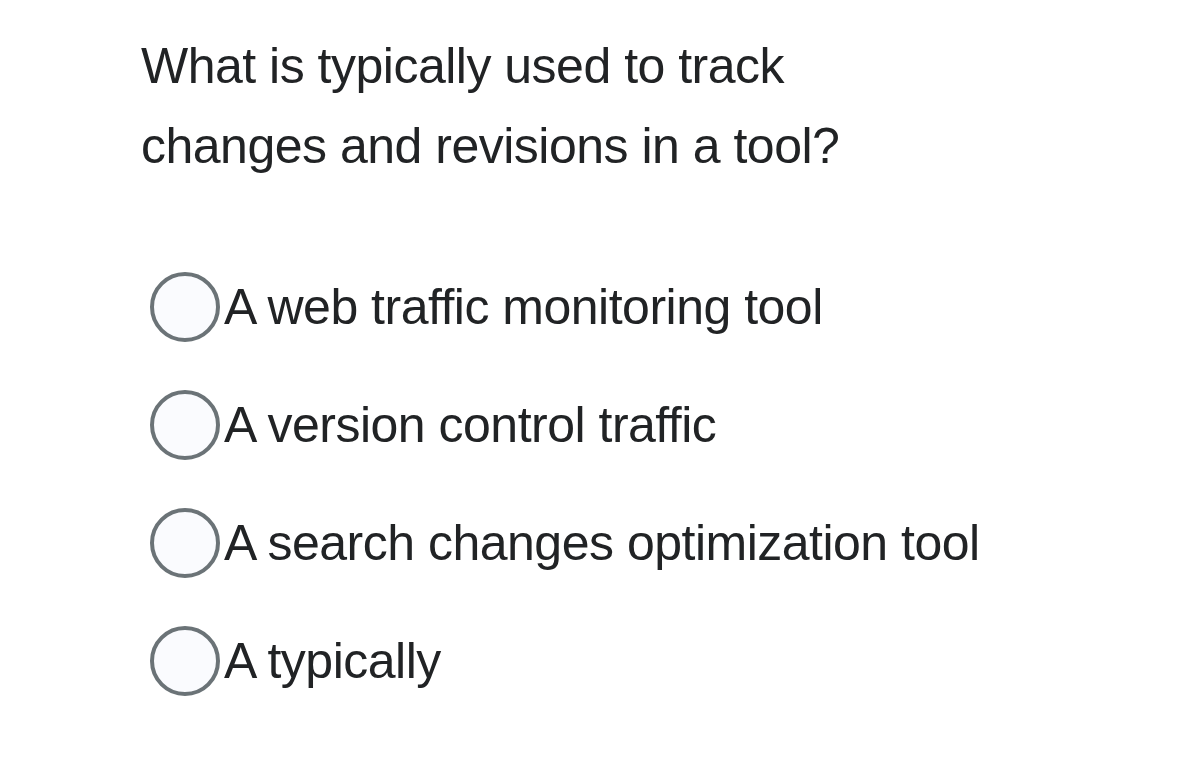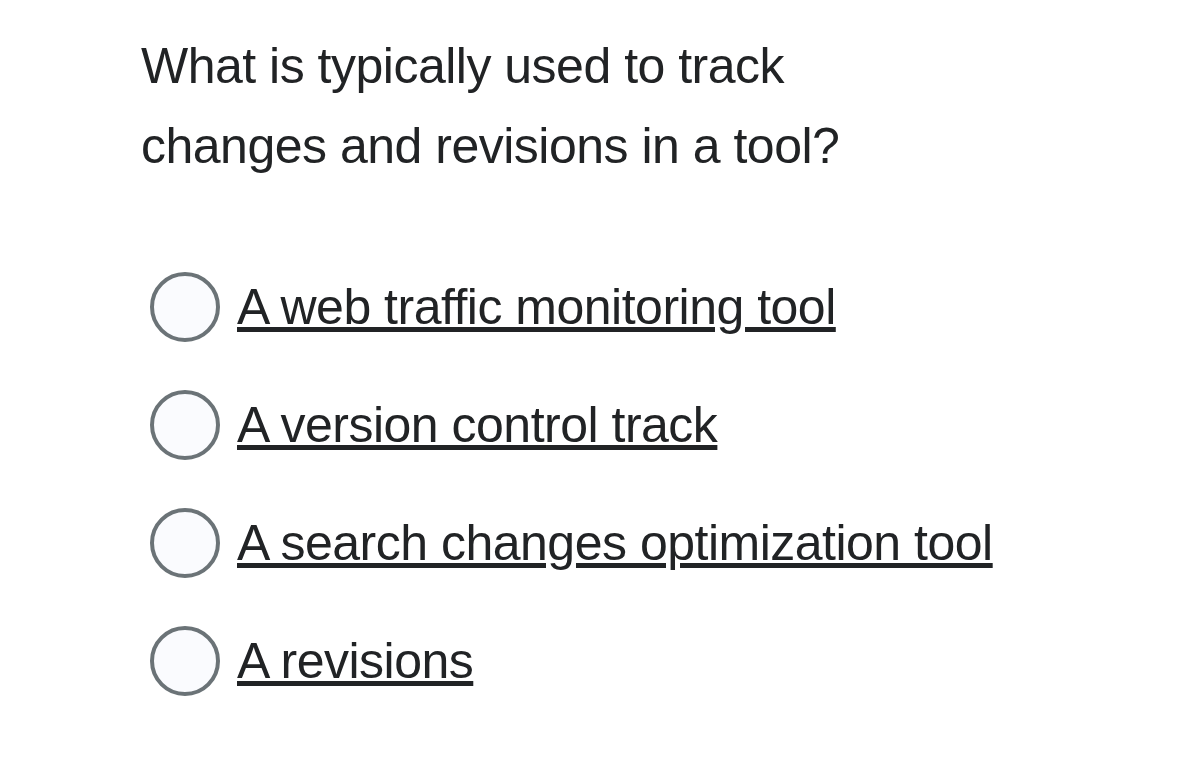--- a/index.html
+++ b/index.html
@@ -29,23 +29,22 @@
   .options {
     margin-top: 86px;
     margin-left: 9px;
     display: flex;
     flex-direction: column;
     gap: 48px;
   }
   .option {
     display: flex;
     align-items: flex-start;
-    gap: 17px;
+    gap: 4px;
     cursor: pointer;
-    text-decoration: underline;
   }
   .radio {
     box-sizing: content-box;
     width: 62px;
     height: 62px;
     flex: none;
     border: 4px solid #6b7377;
     border-radius: 50%;
     background: #fafbfe;
   }
@@ -68,27 +67,27 @@
 
   <div class="options" role="radiogroup">
 
     <label class="option">
       <span class="radio" role="radio" aria-checked="false"></span>
       <span class="option-label">A web traffic monitoring tool</span>
     </label>
 
     <label class="option">
       <span class="radio" role="radio" aria-checked="false"></span>
-      <span class="option-label">A version control track</span>
+      <span class="option-label">A version control traffic</span>
     </label>
 
     <label class="option">
       <span class="radio" role="radio" aria-checked="false"></span>
       <span class="option-label">A search changes optimization tool</span>
     </label>
 
     <label class="option">
       <span class="radio" role="radio" aria-checked="false"></span>
-      <span class="option-label">A revisions</span>
+      <span class="option-label">A typically</span>
     </label>
 
   </div>
 </div>
 
 </body></html>

